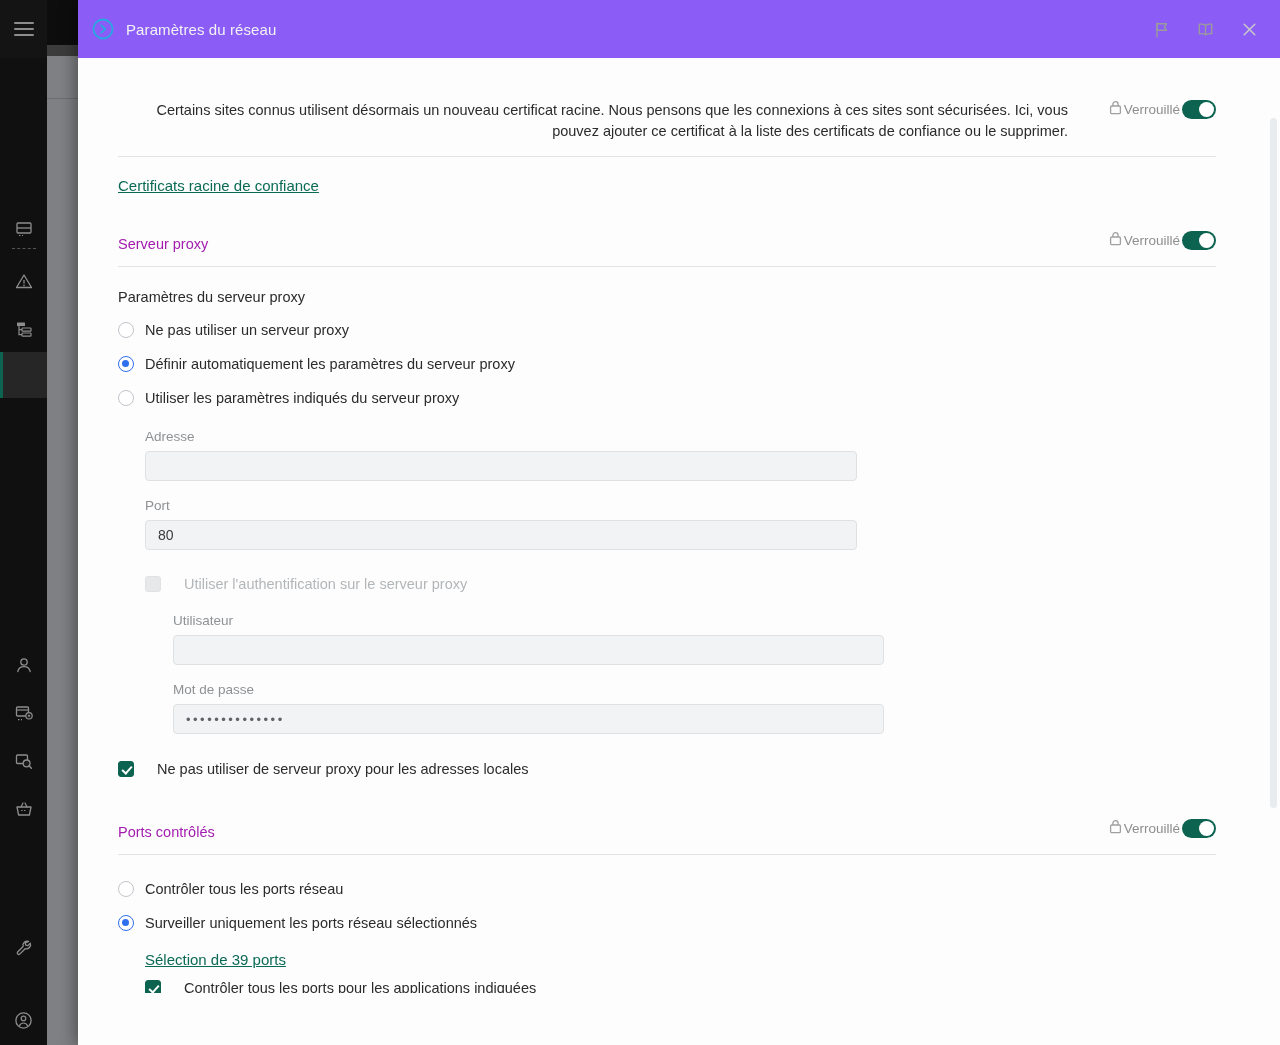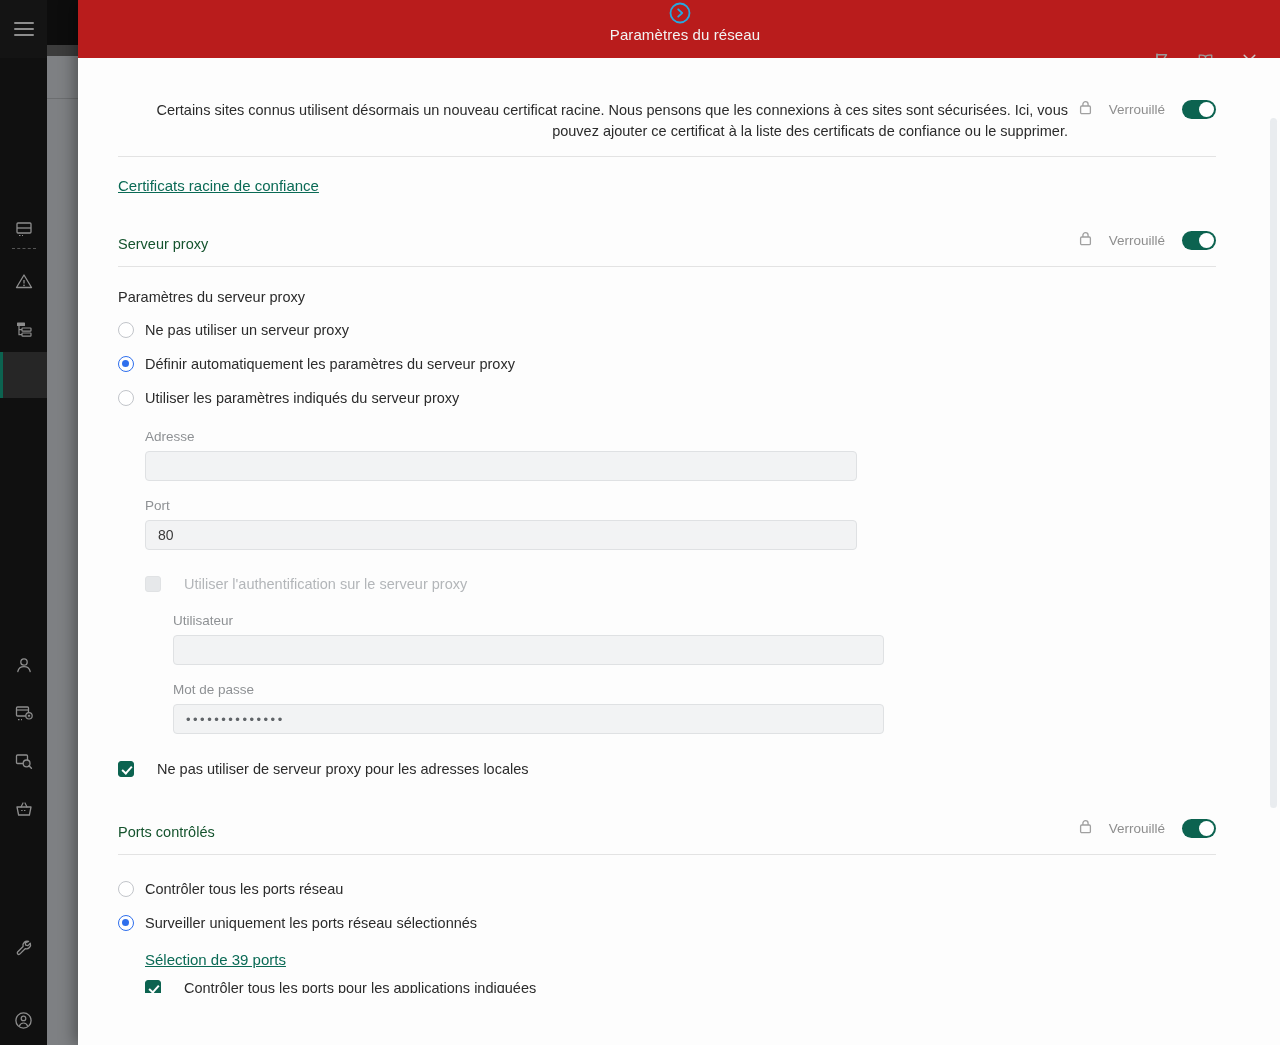--- a/index.html
+++ b/index.html
@@ -85,25 +85,24 @@
     left: 78px; top: 0;
     width: 1202px; height: 1045px;
     background: #fdfdfd;
     z-index: 10;
     box-shadow: -4px 0 14px rgba(0,0,0,0.35);
   }
 
   .modal-titlebar {
     position: relative;
     height: 58px;
-    background: #b91c1c;
+    background: #8b5cf6;
     display: flex;
     align-items: center;
     padding: 0 0 0 12px;
-    flex-direction: column;
   }
   .title-icon { width: 26px; height: 26px; margin-right: 10px; flex: 0 0 auto; }
   .modal-title {
     color: #f2f2f2;
     font-size: 15px;
     letter-spacing: .1px;
     white-space: nowrap;
   }
   .titlebar-actions {
     margin-left: auto;
@@ -153,29 +152,29 @@
 
   .section-head {
     position: relative;
     display: flex;
     align-items: flex-start;
     border-bottom: 1px solid #e3e3e3;
     padding-bottom: 12px;
   }
   .section-title {
     font-size: 14.5px;
-    color: #14532d;
+    color: #a21caf;
     line-height: 20px;
   }
   .lock-group {
     position: absolute;
     right: 0; top: 0;
     display: flex;
     align-items: center;
-    gap: 17px;
+    gap: 2px;
   }
   .lock-label {
     font-size: 13.5px;
     color: #8e8e8e;
   }
   .toggle {
     width: 34px; height: 19px;
     border-radius: 10px;
     background: #0c6350;
     position: relative;

